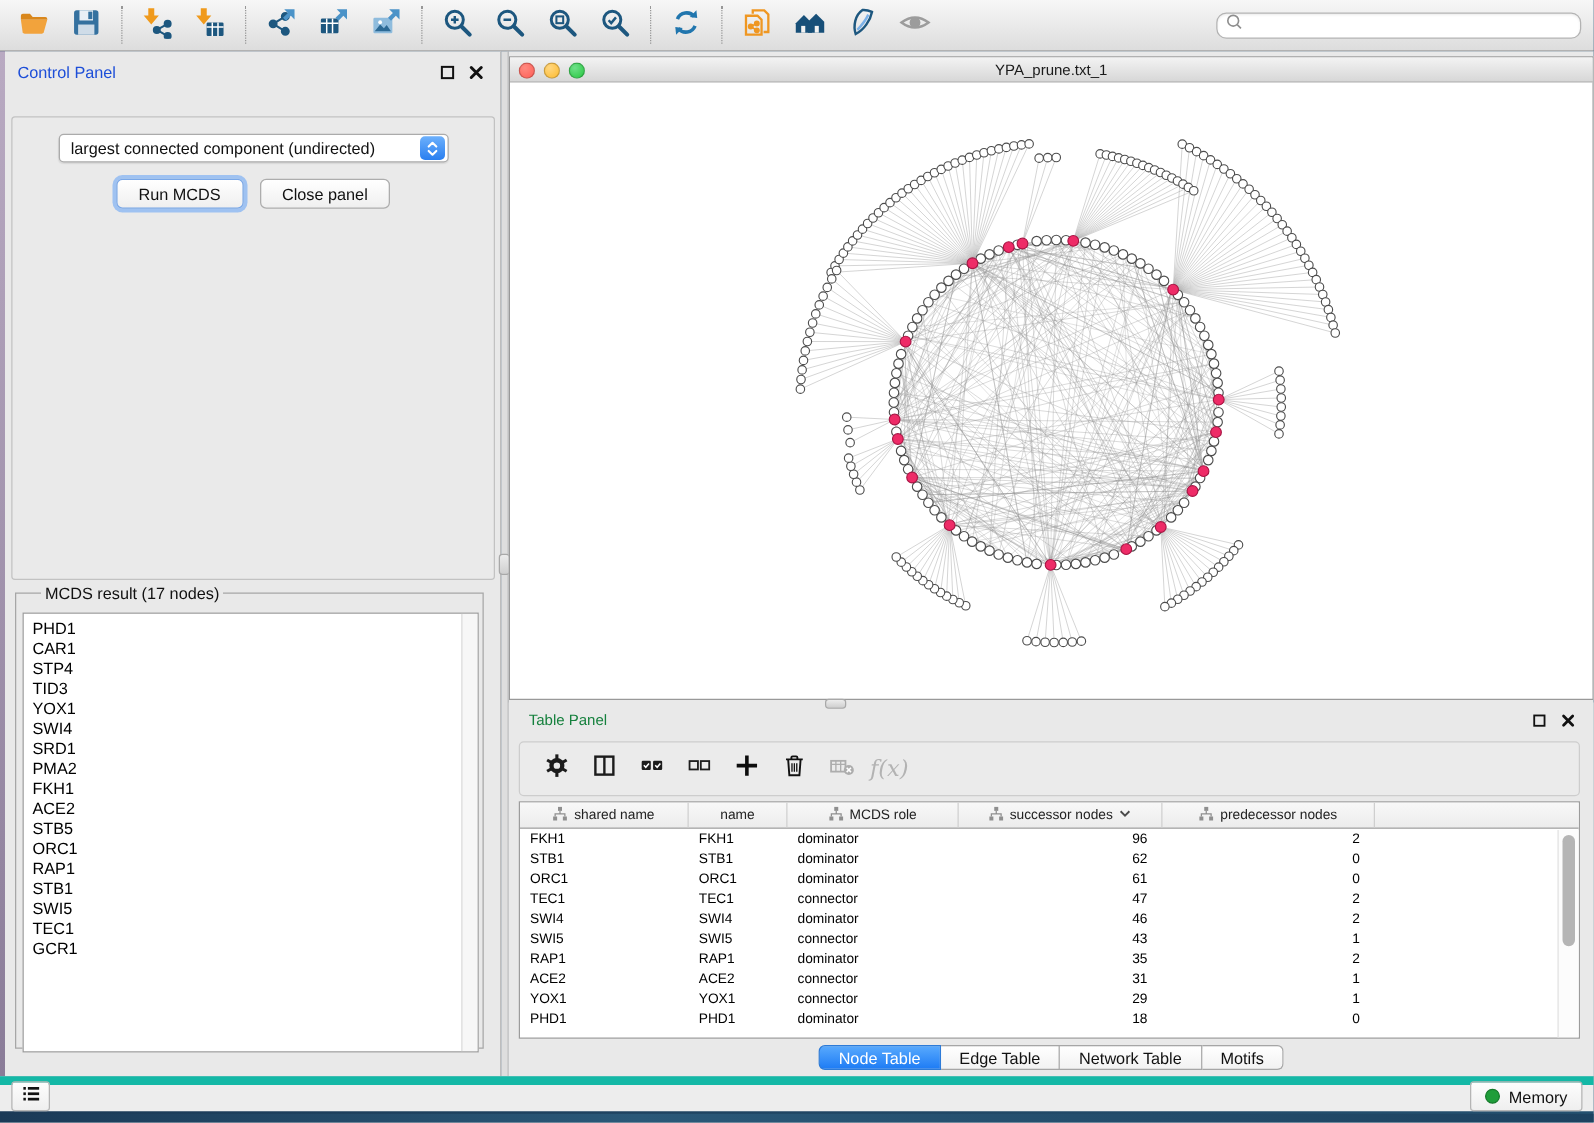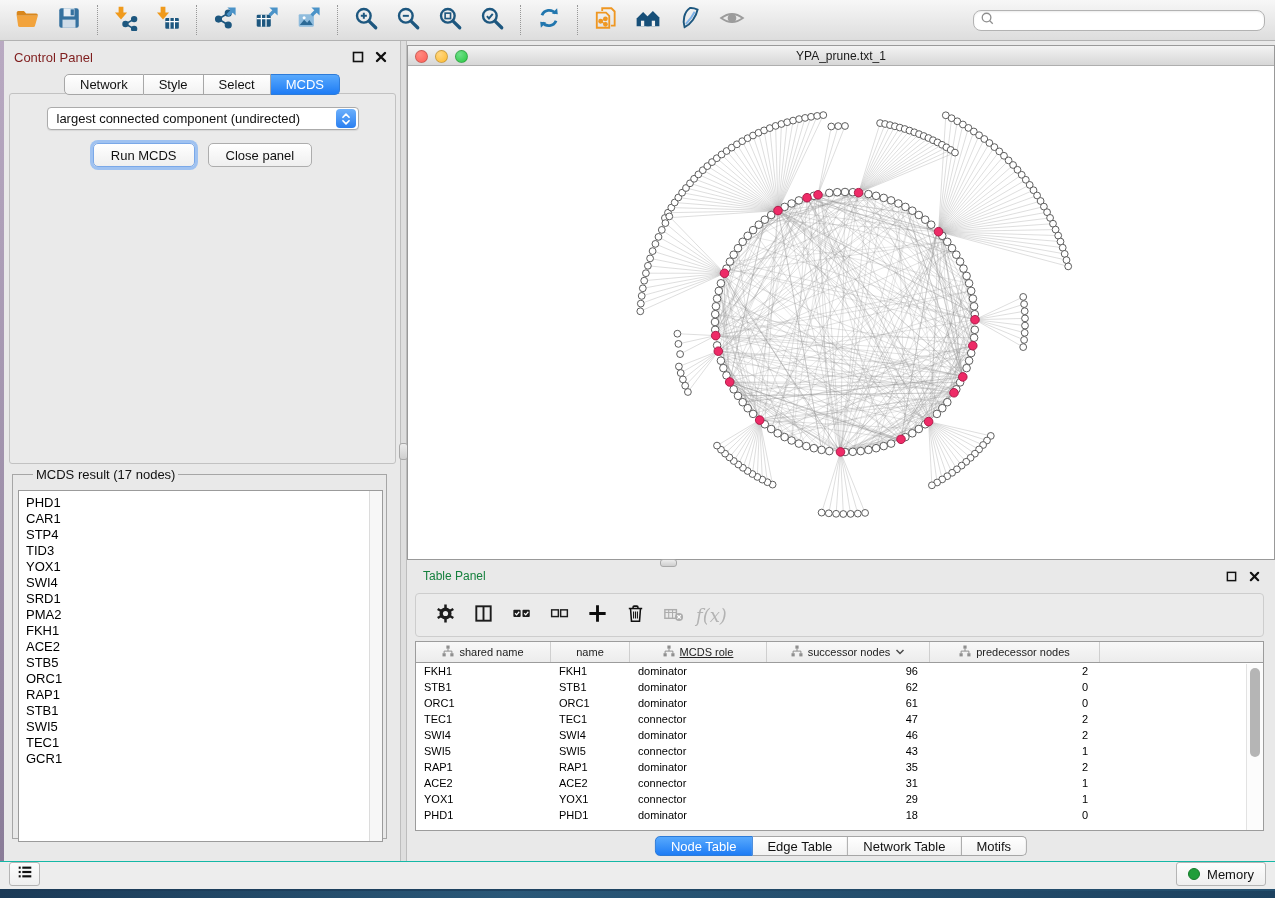--- a/index.html
+++ b/index.html
@@ -14,21 +14,21 @@
 .tb-spacer{flex:1}
 .searchbox{width:292px;height:21px;background:#fff;border:1px solid #b3b3b3;border-radius:8px;display:flex;align-items:center;padding:0 6px;margin-right:10px;box-shadow:inset 0 1px 2px rgba(0,0,0,.08)}
 .searchbox input{border:none;outline:none;flex:1;font-size:12px;background:transparent;margin-left:4px;color:#333}
 
 
 .left-strip{position:absolute;left:0;top:41px;width:4px;height:820px;background:linear-gradient(#b9aac2,#8a7c98)}
 .bottom-strip{position:absolute;left:0;top:891px;width:1275px;height:7px;background:linear-gradient(90deg,#1b3a57,#2a5878 40%,#1d4260)}
 
 
 .control-panel{position:absolute;left:4px;top:41px;width:397px;height:820px;background:#e9e9e9;border-right:1px solid #bdbdbd}
-.panel-header{display:flex;padding:9px 12px 0 10px;font-size:13px;color:#7f1d1d}
+.panel-header{display:flex;align-items:center;padding:9px 12px 0 10px;font-size:13px;color:#1d4ed8}
 .panel-header .ph-title{flex:1}
 .win-ic{width:14px;height:14px;display:flex;align-items:center;justify-content:center;margin-left:9px;cursor:pointer}
 .cp-tabs{position:absolute;left:50%;transform:translateX(-50%);top:33px;display:flex;z-index:3}
 .seg{height:21px;line-height:19px;padding:0 15px;background:linear-gradient(#ffffff,#f2f2f2);border:1px solid #a6a6a6;border-left:none;font-size:13px;color:#111;cursor:pointer;white-space:nowrap}
 .seg:first-child{border-left:1px solid #a6a6a6;border-radius:5px 0 0 5px}
 .seg:last-child{border-radius:0 5px 5px 0}
 .seg.active{background:linear-gradient(#58a9fd,#1e7cf5);color:#fff;border-color:#2d7bd8}
 .cp-box{position:absolute;left:5px;top:52px;width:387px;height:371px;background:#eaeaea;border:1px solid #c2c2c2;border-radius:3px}
 .opt-label{margin-top:26px;text-align:center;font-size:13px;color:#111}
 .selectbox{width:312px;height:23px;margin:13px auto 0;background:#fff;border:1px solid #ababab;border-radius:4px;display:flex;align-items:center;cursor:pointer;box-shadow:0 1px 1px rgba(0,0,0,.08)}
@@ -71,21 +71,21 @@
 .th .thl{white-space:nowrap}
 .tr{display:flex;height:16px;align-items:center}
 .td{font-size:11px;color:#000;flex:none;padding-left:8px;white-space:nowrap;overflow:hidden}
 .td.num{text-align:right;padding-left:0;padding-right:12px}
 .tp-scroll{position:absolute;right:0;top:22px;width:17px;bottom:0;background:#fcfcfc;border-left:1px solid #e2e2e2}
 .tp-thumb{position:absolute;left:3px;top:4px;width:10px;height:89px;background:#b5b5b5;border-radius:5px;cursor:pointer}
 .tp-tabs{position:absolute;left:50%;transform:translateX(-50%);bottom:5px;display:flex}
 .tp-tabs .seg{height:20px;line-height:20px}
 
 
-.status-bar{position:absolute;left:0;top:861px;width:1275px;height:28px;background:#ededed;border-top:1px solid #14b8a6;display:flex;align-items:flex-start;padding:0 9px}
+.status-bar{position:absolute;left:0;top:861px;width:1275px;height:28px;background:#ededed;border-top:7px solid #14b8a6;display:flex;align-items:flex-end;padding:0 9px}
 .sb-btn{width:31px;height:24px;background:linear-gradient(#fdfdfd,#efefef);border:1px solid #b5b5b5;border-radius:3px;display:flex;align-items:center;justify-content:center;cursor:pointer}
 .sb-spacer{flex:1}
 .memory-btn{height:24px;padding:0 11px;display:flex;align-items:center;gap:7px;background:linear-gradient(#fdfdfd,#efefef);border:1px solid #b5b5b5;border-radius:3px;font-size:13px;color:#111;cursor:pointer}
 .mem-dot{width:12px;height:12px;border-radius:50%;background:#1f9d3a;border:1px solid #157a2b}
 </style>
 </head>
 <body>
 
 <div class="toolbar">
   <div class="tb-icons">
@@ -245,26 +245,20 @@
         <svg viewBox="0 0 12 12" width="12" height="12">
           <rect x="1.5" y="1.5" width="9" height="9" fill="none" stroke="#111" stroke-width="1.6"></rect>
         </svg>
       </span>
     <span class="win-ic">
         <svg viewBox="0 0 12 12" width="12" height="12">
           <path d="M2 2 L10 10 M10 2 L2 10" stroke="#111" stroke-width="2.4" stroke-linecap="round"></path>
         </svg>
       </span>
   </div>
-  <div class="cp-tabs">
-      <div class="seg">Network</div>
-      <div class="seg">Style</div>
-      <div class="seg">Select</div>
-      <div class="seg active">MCDS</div>
-    </div>
   <div class="cp-box">
     <div class="selectbox">
       <span class="sel-txt">largest connected component (undirected)</span>
       <span class="gem">
           <svg viewBox="0 0 16 20" width="14" height="18">
             <path d="M4.5 8 L8 4.5 L11.5 8" fill="none" stroke="#fff" stroke-width="1.9" stroke-linecap="round" stroke-linejoin="round"></path>
             <path d="M4.5 12 L8 15.5 L11.5 12" fill="none" stroke="#fff" stroke-width="1.9" stroke-linecap="round" stroke-linejoin="round"></path>
           </svg>
         </span>
     </div>
@@ -1172,21 +1166,21 @@
                 <rect x="0.5" y="8.2" width="3.2" height="3.2"></rect>
                 <rect x="8.3" y="8.2" width="3.2" height="3.2"></rect>
               </g>
               <path d="M6 3.7 V6.1 M2.1 8.2 V6.1 h7.8 v2.1" stroke="#8f8f8f" fill="none"></path>
             </svg></span>
           <span class="thl">shared name</span>
         </div>
         <div class="th" style="width: 79px;">
           <span class="thl">name</span>
         </div>
-        <div class="th" style="width: 137px; text-decoration: underline;">
+        <div class="th" style="width: 137px;">
           <span><svg viewBox="0 0 12 12" width="12" height="12">
               <g fill="#8f8f8f">
                 <rect x="4.4" y="0.5" width="3.2" height="3.2"></rect>
                 <rect x="0.5" y="8.2" width="3.2" height="3.2"></rect>
                 <rect x="8.3" y="8.2" width="3.2" height="3.2"></rect>
               </g>
               <path d="M6 3.7 V6.1 M2.1 8.2 V6.1 h7.8 v2.1" stroke="#8f8f8f" fill="none"></path>
             </svg></span>
           <span class="thl">MCDS role</span>
         </div>

